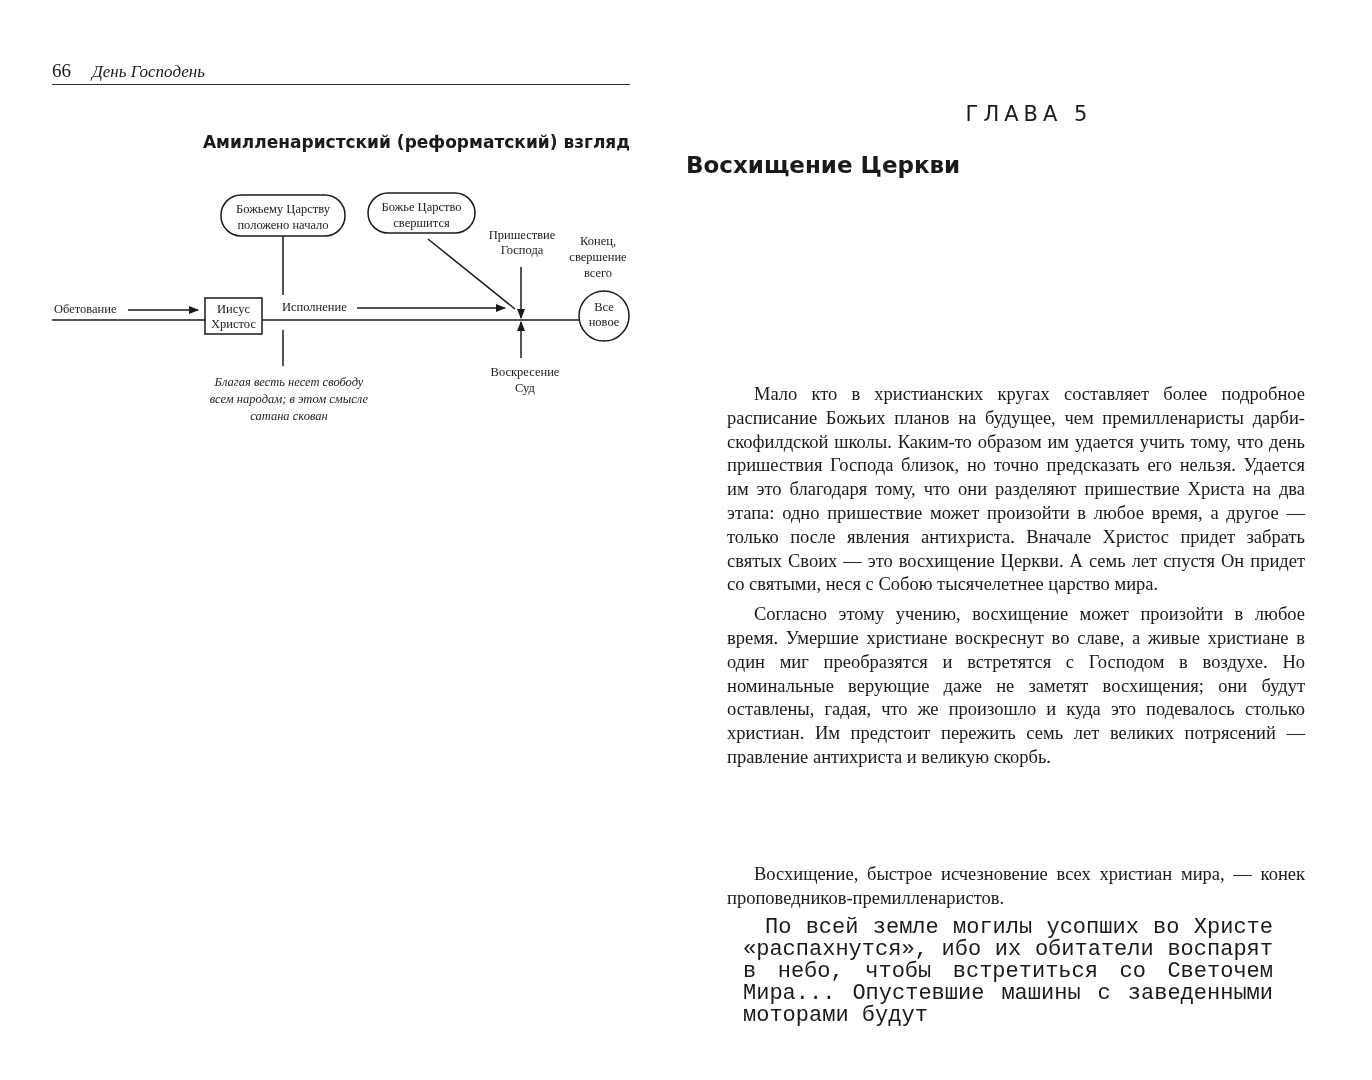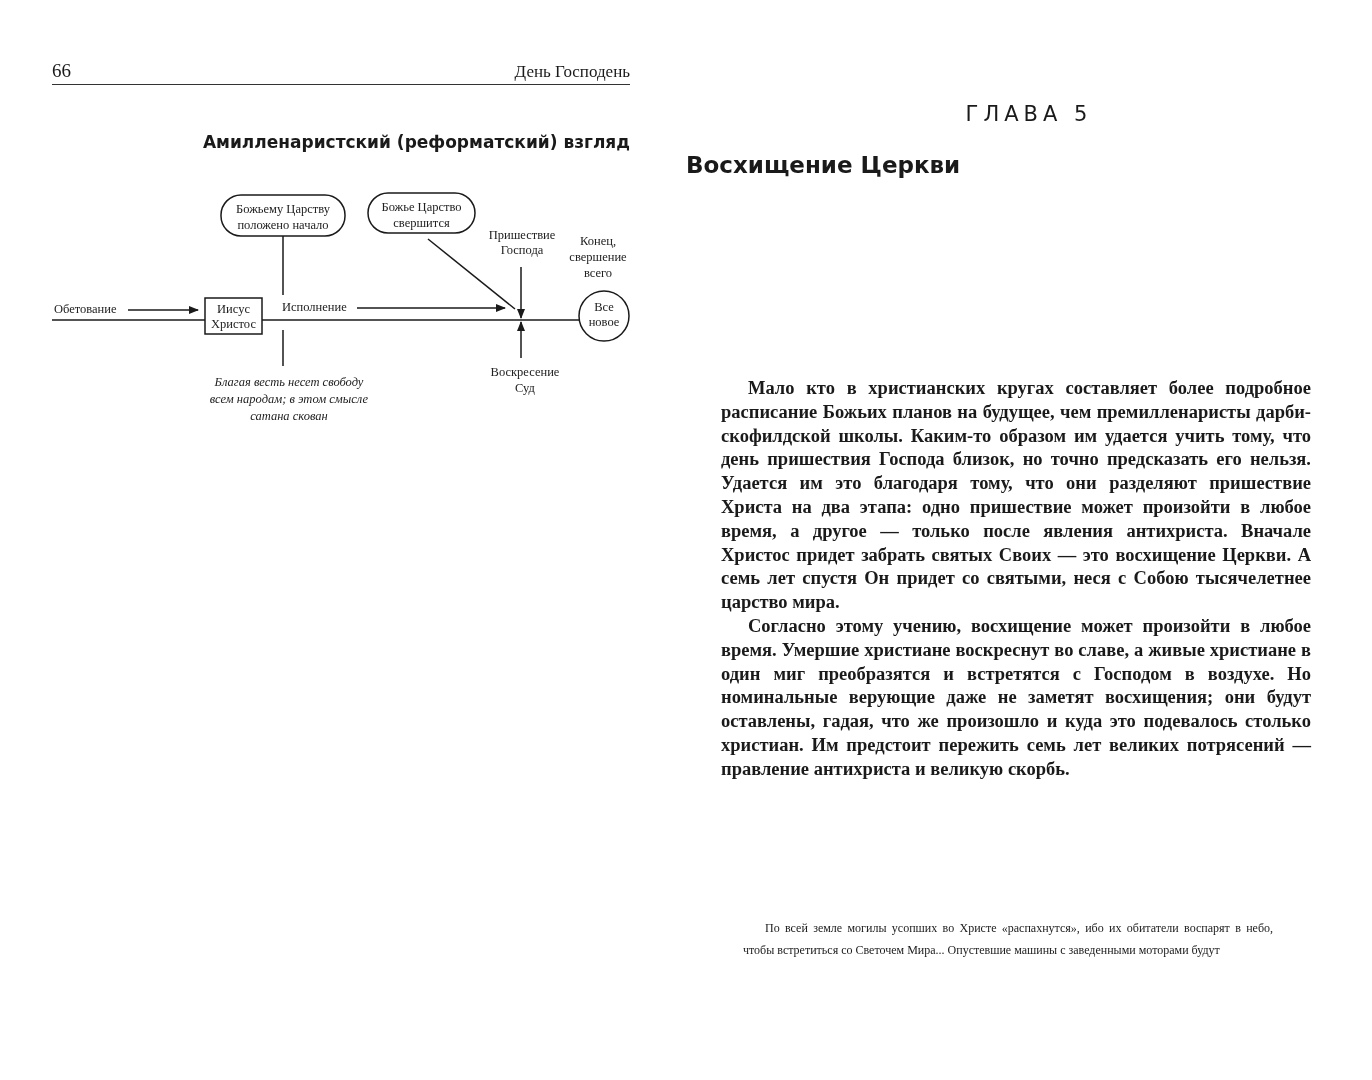--- a/index.html
+++ b/index.html
@@ -15,22 +15,22 @@
   
   .running-head {
     position: absolute; left: 52px; top: 62px; width: 578px; height: 22px;
     border-bottom: 1.5px solid #333;
   }
   .page-number {
     position: absolute; left: 0; bottom: 2px; font-size: 19px;
     font-family: "Liberation Serif", serif;
   }
   .running-title {
-    position: absolute; left: 0; right: 0; bottom: 2px; text-align: right;
-    font-size: 17px; padding-left: 40px;
+    position: absolute; left: 0; right: 0; bottom: 2px; text-align: left;
+    font-style: italic; font-size: 17px; padding-left: 40px;
   }
 
   .diagram-title {
     position: absolute; left: 52px; width: 578px; top: 132px; text-align: right;
     font-family: "DejaVu Sans", sans-serif; font-weight: bold; font-size: 17px;
   }
 
   svg.diagram { position: absolute; left: 0; top: 0; }
   svg.diagram text { font-family: "Liberation Serif", serif; font-size: 12.5px; fill: #222; }
   svg.diagram text.ital { font-style: italic; }
@@ -43,31 +43,31 @@
   }
   .chapter-title {
     position: absolute; left: 0; width: 686px; top: 152px; 
     font-family: "DejaVu Sans", sans-serif; font-size: 23px; font-weight: bold;
   }
   .body-text {
     position: absolute; left: 35px; width: 590px;
     font-size: 18.5px; line-height: 23.8px; text-align: justify;
     font-family: "Liberation Serif", serif;
   }
-  .body-text p { margin: 0; text-indent: 27px; font-weight: bold; }
+  .body-text p { margin: 6px; text-indent: 27px; }
   .p1 { top: 377px; }
   .section-heading {
     position: absolute; left: 0; width: 686px; top: 817px; text-align: center;
     font-family: "DejaVu Sans", sans-serif; font-weight: bold; font-size: 16.5px;
   }
   .p3 { top: 857px; }
   .quote {
     position: absolute; left: 57px; width: 530px; top: 917px;
-    font-size: 12px; line-height: 22px; text-align: justify;
-    font-family: Liberation Serif, serif;
+    font-size: 22px; line-height: 22px; text-align: justify;
+    font-family: Liberation Mono, monospace;
   }
   .quote p { margin: 0; text-indent: 22px; }
 </style>
 </head>
 <body>
 
 <div class="page page-left">
   <div class="running-head">
     <span class="page-number">66</span>
     <span class="running-title">День Господень</span>
@@ -129,17 +129,20 @@
 <div class="page page-right">
   <div class="chapter-label">ГЛАВА 5</div>
   <div class="chapter-title">Восхищение Церкви</div>
 
   <div class="body-text p1">
     <p>Мало кто в христианских кругах составляет более подробное расписание Божьих планов на будущее, чем премилленаристы дарби-скофилдской школы. Каким-то образом им удается учить тому, что день пришествия Господа близок, но точно предсказать его нельзя. Удается им это благодаря тому, что они разделяют пришествие Христа на два этапа: одно пришествие может произойти в любое время, а другое — только после явления антихриста. Вначале Христос придет забрать святых Своих — это восхищение Церкви. А семь лет спустя Он придет со святыми, неся с Собою тысячелетнее царство мира.</p>
     <p>Согласно этому учению, восхищение может произойти в любое время. Умершие христиане воскреснут во славе, а живые христиане в один миг преобразятся и встретятся с Господом в воздухе. Но номинальные верующие даже не заметят восхищения; они будут оставлены, гадая, что же произошло и куда это подевалось столько христиан. Им предстоит пережить семь лет великих потрясений — правление антихриста и великую скорбь.</p>
   </div>
 
 
+  <div class="body-text p3">
+    <p>Восхищение, быстрое исчезновение всех христиан мира, — конек проповедников-премилленаристов.</p>
+  </div>
 
   <div class="quote">
     <p>По всей земле могилы усопших во Христе «распахнутся», ибо их обитатели воспарят в небо, чтобы встретиться со Светочем Мира... Опустевшие машины с заведенными моторами будут</p>
   </div>
 </div>
 
 </body></html>

